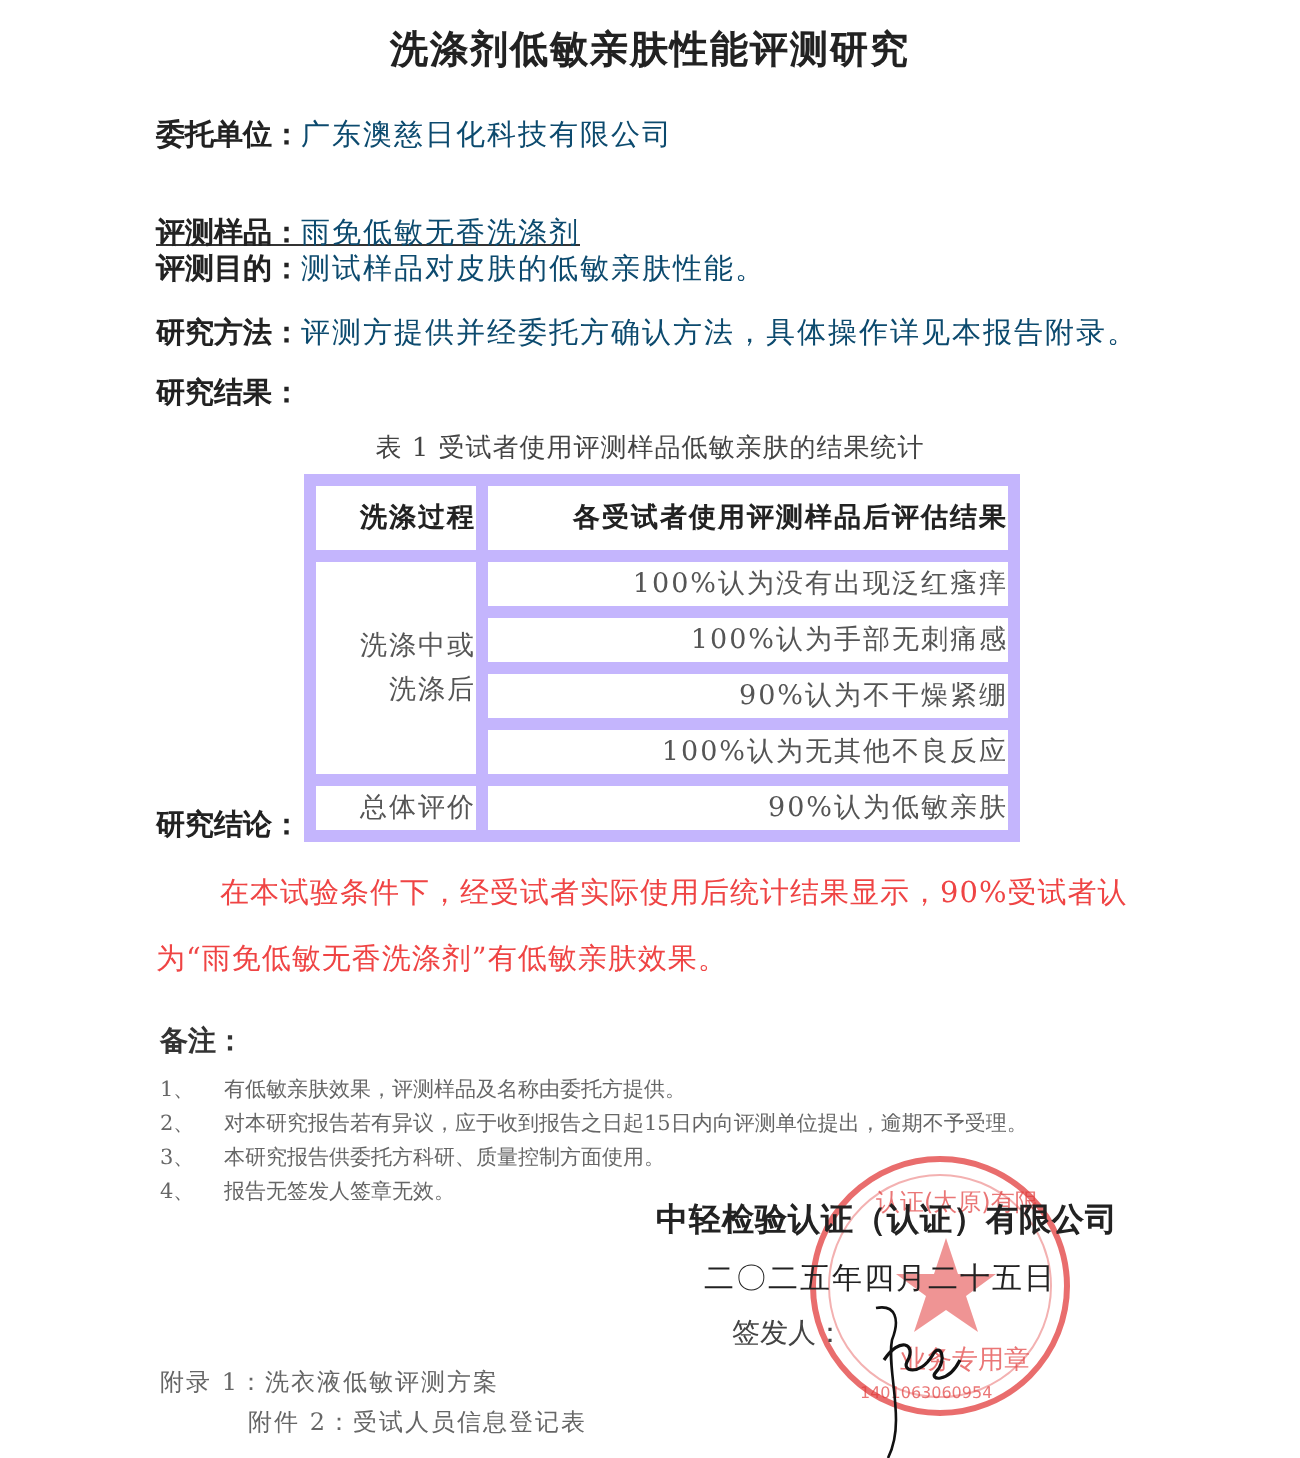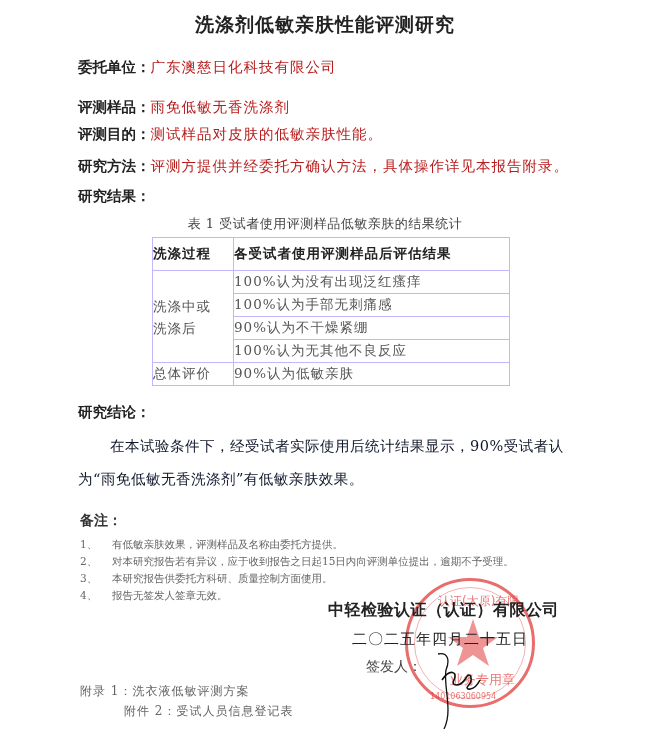--- a/index.html
+++ b/index.html
@@ -3,48 +3,48 @@
 <meta charset="utf-8">
 <style>
   html, body { margin:0; padding:0; background:#ffffff; }
   body { width:650px; height:729px; position:relative; overflow:hidden;
          font-family:"DejaVu Serif","Liberation Serif",serif; color:#333; }
   .abs { position:absolute; white-space:nowrap; }
   .title { left:0; width:650px; top:12px; text-align:center; font-size:19px; font-weight:bold; color:#222;
            font-family:"DejaVu Sans","Liberation Sans",sans-serif; letter-spacing:1px; }
   .field { left:78px; font-size:14.5px; }
   .field .lbl { font-weight:bold; color:#222; font-family:"DejaVu Sans","Liberation Sans",sans-serif; }
-  .field .val { color:#b91c1c; letter-spacing:1px; }
+  .field .val { color:#0c4a6e; letter-spacing:1px; }
   .caption { left:0; width:650px; top:215px; text-align:center; font-size:13px; color:#444; letter-spacing:0.5px; }
   table.res { position:absolute; left:152px; top:237px; width:358px; border-collapse:collapse; font-size:13.5px; color:#555; }
-  table.res td, table.res th { border:1px solid #c4b5fd; text-align:left; padding:0; letter-spacing:1px; }
+  table.res td, table.res th { border:6px solid #c4b5fd; text-align:right; padding:0; letter-spacing:1px; }
   table.res th { height:32px; font-weight:bold; color:#222; font-family:"DejaVu Sans","Liberation Sans",sans-serif; font-size:13.5px; }
   table.res td { height:22px; }
-  .para { left:78px; font-size:14.5px; color:#0f172a; letter-spacing:0.5px; }
+  .para { left:78px; font-size:14.5px; color:#ef4444; letter-spacing:0.5px; }
   .notes-h { left:80px; top:512px; font-size:14px; font-weight:bold; color:#333; font-family:"DejaVu Sans","Liberation Sans",sans-serif; }
   .note { left:80px; font-size:10.5px; color:#666; }
   .note .n { display:inline-block; width:32px; }
   .org { left:328px; top:600px; font-size:16px; font-weight:bold; color:#222; font-family:"DejaVu Sans","Liberation Sans",sans-serif; letter-spacing:0.5px; }
   .date { left:352px; top:630px; font-size:15px; color:#222; letter-spacing:1px;font-family:Liberation Serif, serif; }
   .signer { left:366px; top:658px; font-size:14px; color:#444; }
   .appendix { left:80px; font-size:12px; color:#666; letter-spacing:1px; }
   .stamp { position:absolute; left:405px; top:578px; width:130px; height:130px; border-radius:50%;
            border:3px solid rgba(225,60,60,0.75); box-sizing:border-box; }
   .stamp-inner { position:absolute; left:6px; top:6px; right:6px; bottom:6px; border-radius:50%; border:1px solid rgba(225,60,60,0.4); }
   .stamp svg { position:absolute; left:0; top:0; }
 </style>
 </head>
 <body>
 
 <div class="abs title">洗涤剂低敏亲肤性能评测研究</div>
 
 <div class="abs field" style="top:58px;">
   <span class="lbl">委托单位：</span><span class="val">广东澳慈日化科技有限公司</span>
 </div>
-<div class="abs field" style="top:98px;">
+<div class="abs field" style="top:107px;text-decoration:underline;">
   <span class="lbl">评测样品：</span><span class="val">雨免低敏无香洗涤剂</span>
 </div>
 <div class="abs field" style="top:125px;">
   <span class="lbl">评测目的：</span><span class="val">测试样品对皮肤的低敏亲肤性能。</span>
 </div>
 <div class="abs field" style="top:157px;">
   <span class="lbl">研究方法：</span><span class="val">评测方提供并经委托方确认方法，具体操作详见本报告附录。</span>
 </div>
 <div class="abs field" style="top:187px;">
   <span class="lbl">研究结果：</span>

